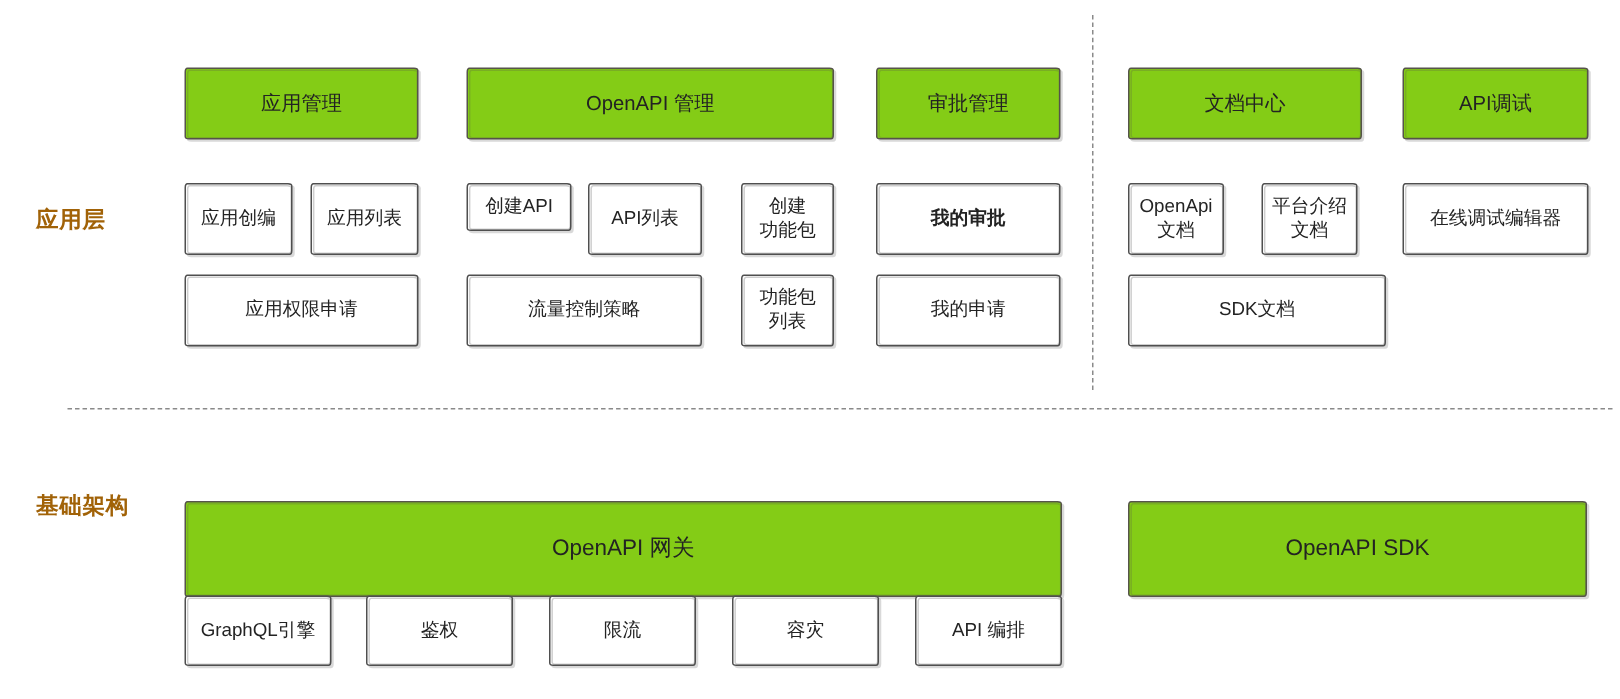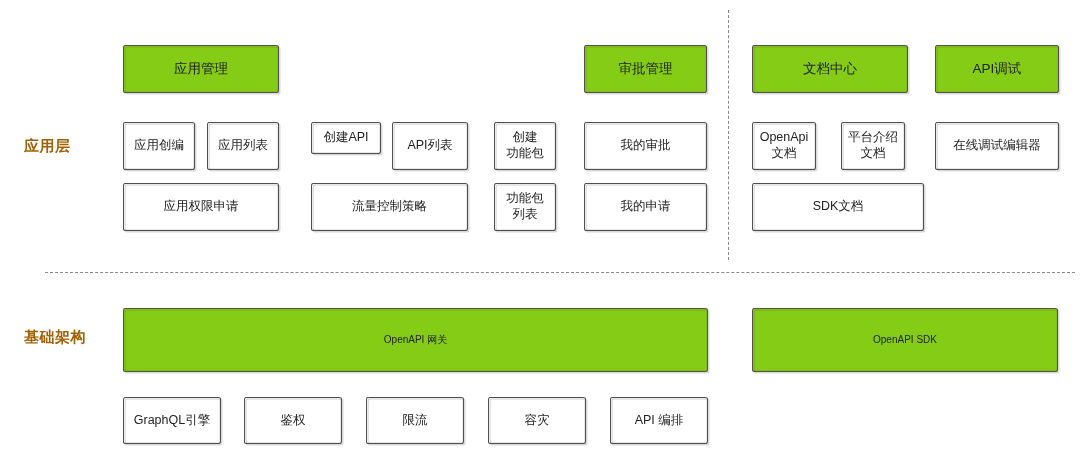--- a/index.html
+++ b/index.html
@@ -60,21 +60,21 @@
   .box.yellow {
     background: #84cc16;
     border-color: #56544a;
   }
   .box .cap {
     display: block;
     white-space: pre-line;
   }
   .box.small { font-size: 12.5px; }
   .box.hdr   { font-size: 13.5px; }
-  .box.wide  { font-size: 10px; }
+  .box.wide  { font-size: 15px; margin-top: 26px; }
 
   
   .box::after {
     content: "";
     position: absolute;
     left: 0; right: 0; top: 0; bottom: 0;
     border: 0.6px solid rgba(79,79,79,0.28);
     border-radius: inherit;
     transform: translate(0.6px, 0.4px);
     pointer-events: none;
@@ -103,20 +103,23 @@
   </div>
 
   <div class="box small" style="left:207px; top:122px; width:72px; height:48px;">
     <span class="cap">应用列表</span>
   </div>
 
   <div class="box small" style="left:123px; top:183px; width:156px; height:48px;">
     <span class="cap">应用权限申请</span>
   </div>
 
+  <div class="box yellow hdr" style="left:311px; top:45px; width:245px; height:48px;">
+    <span class="cap">OpenAPI 管理</span>
+  </div>
 
   <div class="box small" style="left:311px; top:122px; width:70px; height:32px;">
     <span class="cap">创建API</span>
   </div>
 
   <div class="box small" style="left:392px; top:122px; width:76px; height:48px;">
     <span class="cap">API列表</span>
   </div>
 
   <div class="box small" style="left:494px; top:122px; width:62px; height:48px;">
@@ -130,21 +133,21 @@
 
   <div class="box small" style="left:494px; top:183px; width:62px; height:48px;">
     <span class="cap">功能包
 列表</span>
   </div>
 
   <div class="box yellow hdr" style="left:584px; top:45px; width:123px; height:48px;">
     <span class="cap">审批管理</span>
   </div>
 
-  <div class="box small" style="left:584px; top:122px; width:123px; height:48px;">
+  <div class="box small" style="left:584px; top:122px; width:123px; height:48px;font-weight:bold;">
     <span class="cap">我的审批</span>
   </div>
 
   <div class="box small" style="left:584px; top:183px; width:123px; height:48px;">
     <span class="cap">我的申请</span>
   </div>
 
   <div class="box yellow hdr" style="left:752px; top:45px; width:156px; height:48px;">
     <span class="cap">文档中心</span>
   </div>

